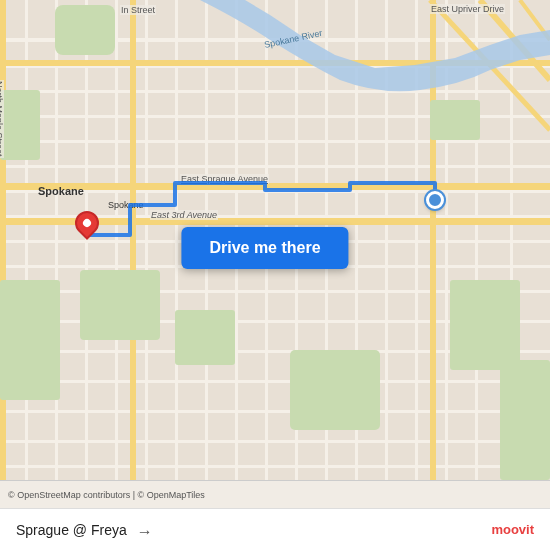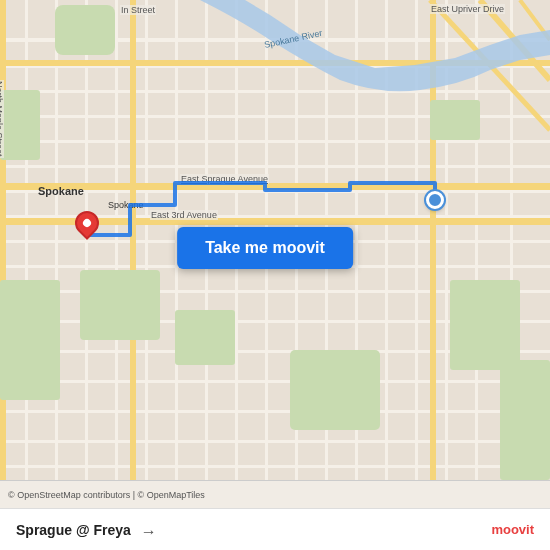--- a/index.html
+++ b/index.html
@@ -135,21 +135,21 @@
       background-color: #ffffff;
       display: flex;
       align-items: center;
       padding: 0 16px;
       border-top: 1px solid #ddd;
       font-family: Arial, sans-serif;
     }
 
     .route-from {
       font-size: 14px;
-      font-weight: 700;
+      font-weight: 400;
       color: #222;
     }
     .route-arrow {
       margin: 0 10px;
       font-size: 16px;
       color: #555;
     }
     .route-to {
       font-size: 14px;
       font-weight: 500;
@@ -248,41 +248,41 @@
   <div class="park" style="top:280px;left:0;width:60px;height:120px;"></div>
   <div class="park" style="top:270px;left:80px;width:80px;height:70px;border-radius:4px;"></div>
   <div class="park" style="top:310px;left:175px;width:60px;height:55px;"></div>
   <div class="park" style="top:350px;left:290px;width:90px;height:80px;border-radius:5px;"></div>
   <div class="park" style="top:280px;left:450px;width:70px;height:90px;"></div>
   <div class="park" style="top:360px;left:500px;width:50px;height:120px;"></div>
   <div class="park" style="top:100px;left:430px;width:50px;height:40px;"></div>
 
   <div class="street-label" style="top:4px;left:430px;">East Upriver Drive</div>
   <div class="street-label" style="top:174px;left:180px;text-decoration:underline;">East Sprague Avenue</div>
-  <div class="street-label" style="top:210px;left:150px;">East 3rd Avenue</div>
+  <div class="street-label" style="top:210px;left:150px;font-style:italic;">East 3rd Avenue</div>
   <div class="street-label" style="top:80px;left:4px;transform:rotate(90deg);transform-origin:0 0;">North Maple Street</div>
   <div class="street-label" style="top:5px;left:120px;">In Street</div>
 
   <div class="city-label" style="top:185px;left:38px;">Spokane</div>
   <div class="city-label" style="top:200px;left:108px;font-size:9px;font-weight:normal;">Spokane</div>
 
   <svg class="route-svg">
 
     <polyline points="435,200 435,183 350,183 350,190 265,190 265,183 175,183 175,205 130,205 130,235 87,235" stroke="#1a73e8" stroke-width="4" fill="none" stroke-linecap="round" stroke-linejoin="round" opacity="0.85"></polyline>
   </svg>
 
   <div class="blue-dot" style="left:435px;top:200px;"></div>
 
   <div class="red-pin" style="left:87px;top:235px;">
     <div class="red-pin-circle">
       <div class="red-pin-inner"></div>
     </div>
   </div>
 
-  <button class="take-me-btn" style="left:265px;top:248px;">Take me moovit</button>
+  <button class="take-me-btn" style="left:265px;top:248px;">Drive me there</button>
 </div>
 
 <div id="attribution">
   <span>© OpenStreetMap contributors | © OpenMapTiles</span>
 </div>
 
 <div id="bottom-bar">
   <span class="route-from">Sprague @ Freya</span>
   <span class="route-arrow">→</span>
   <div class="moovit-logo">

